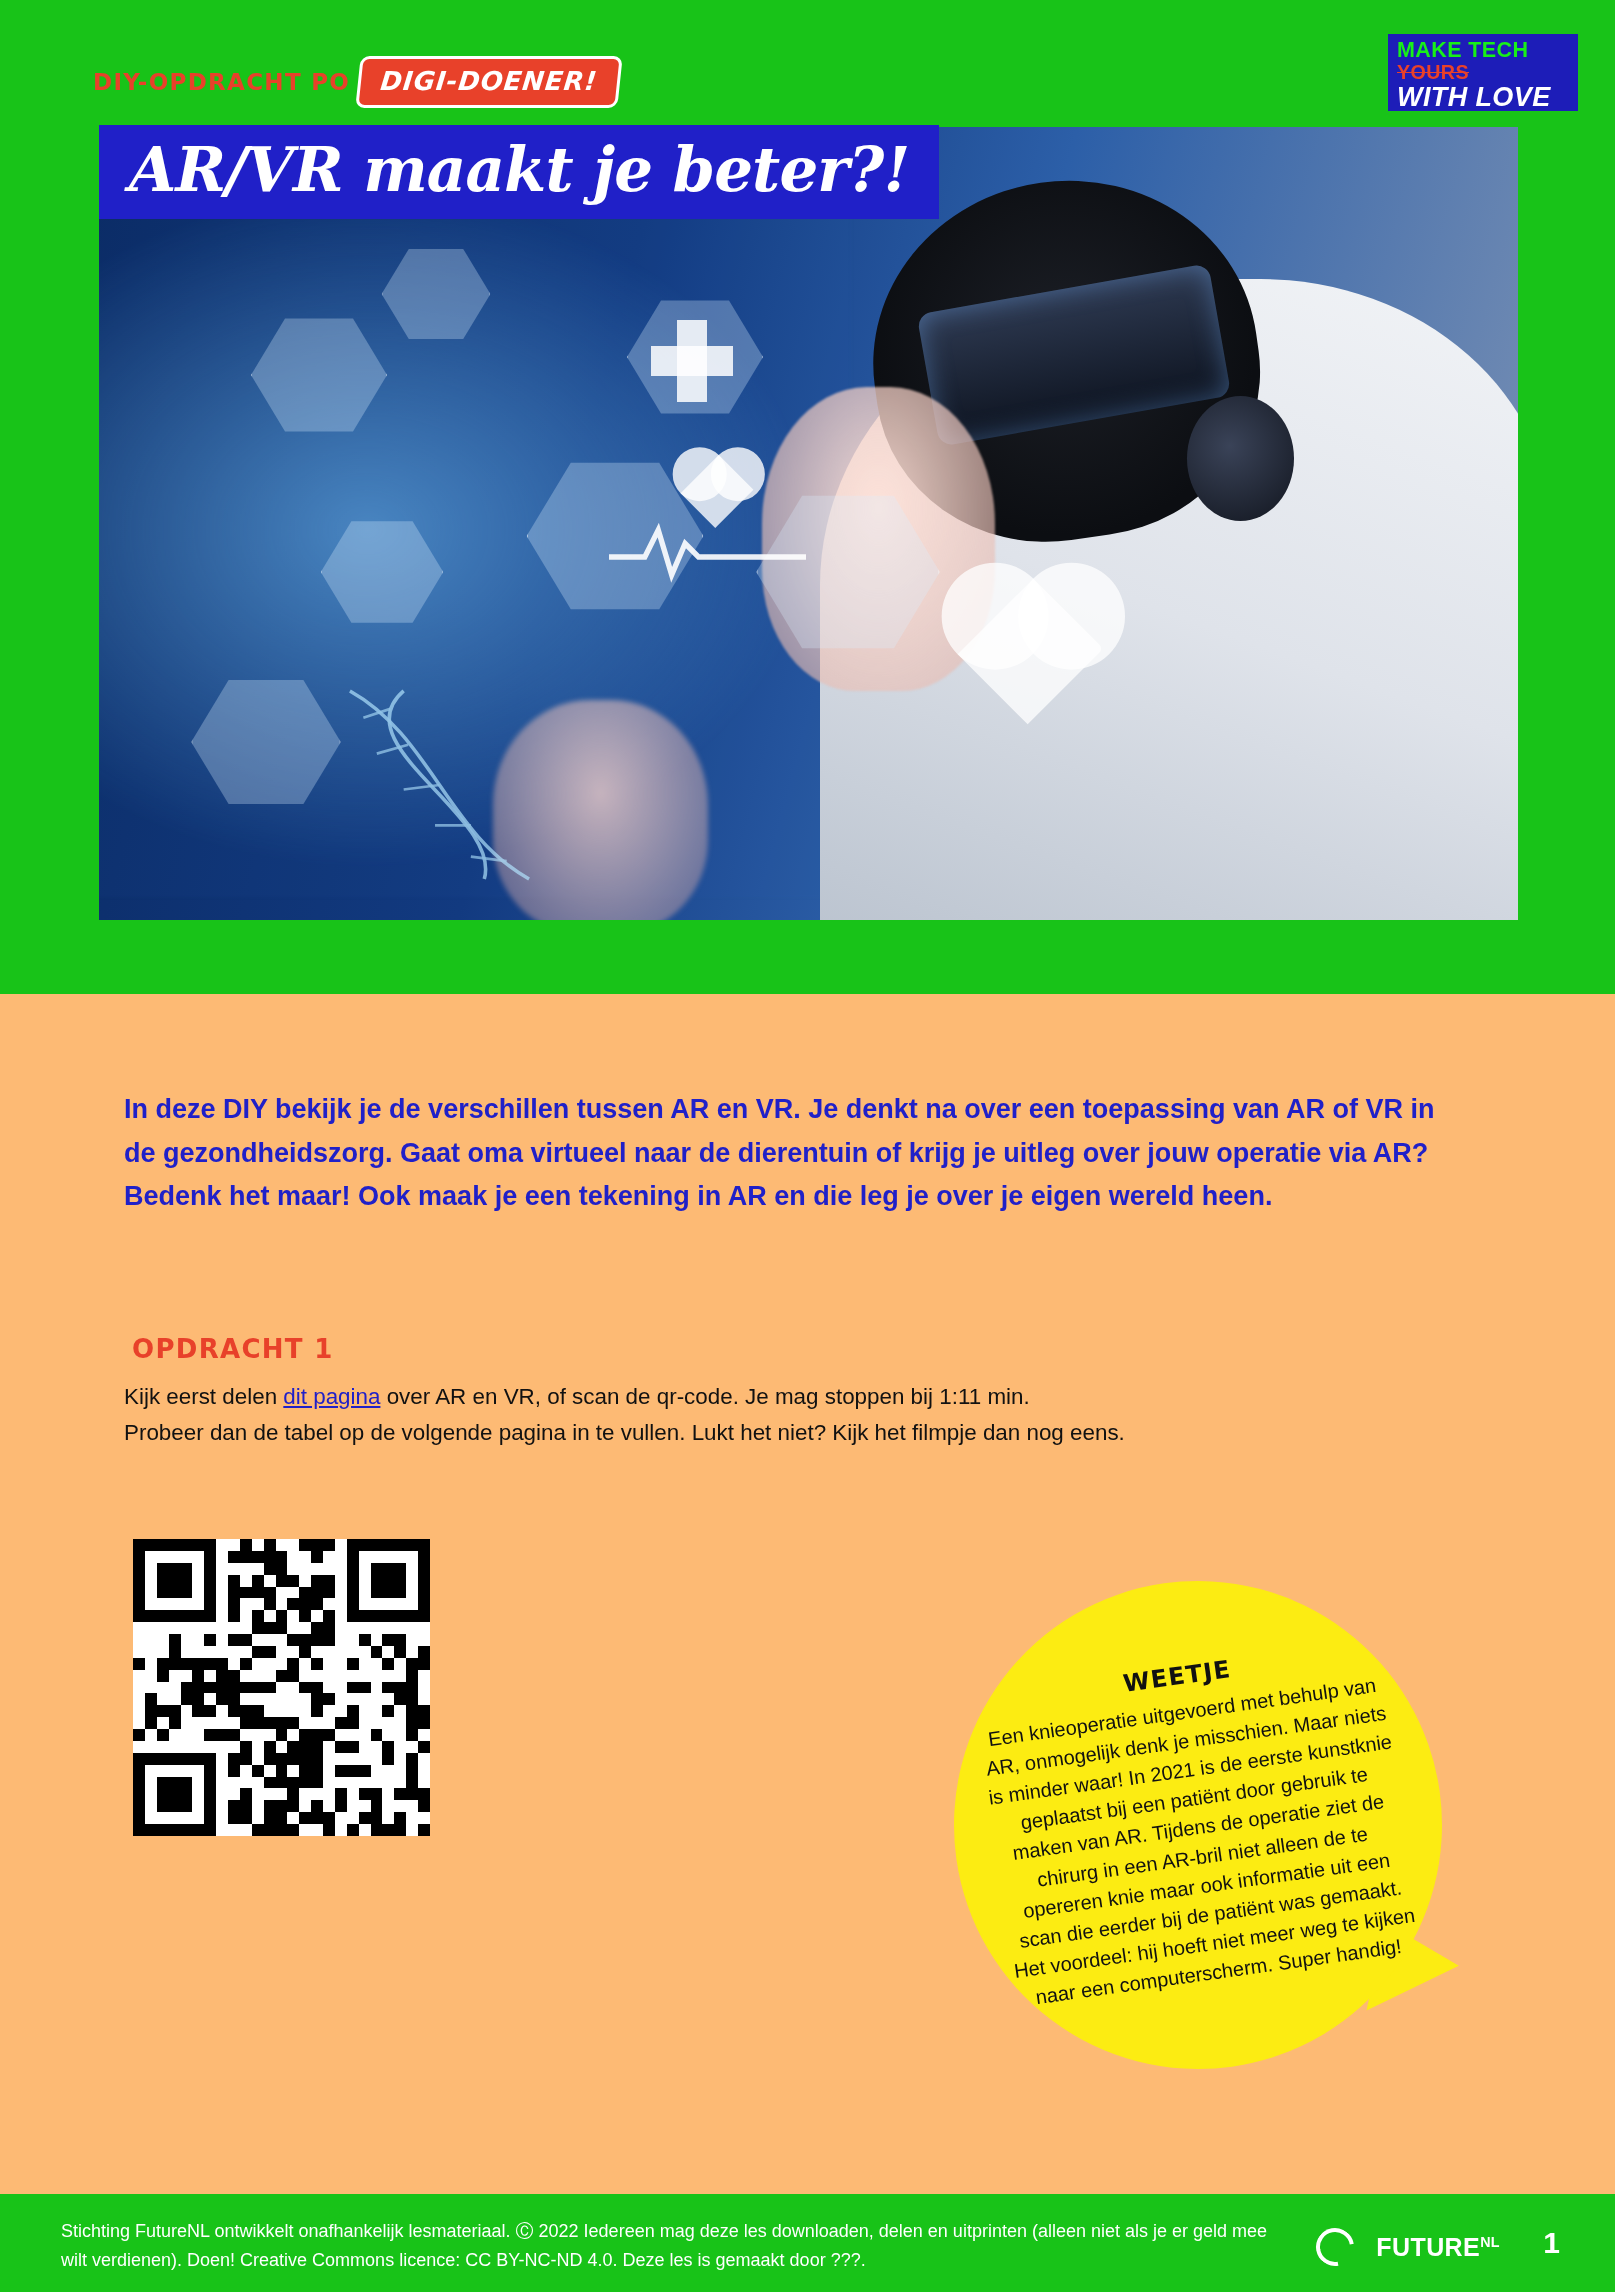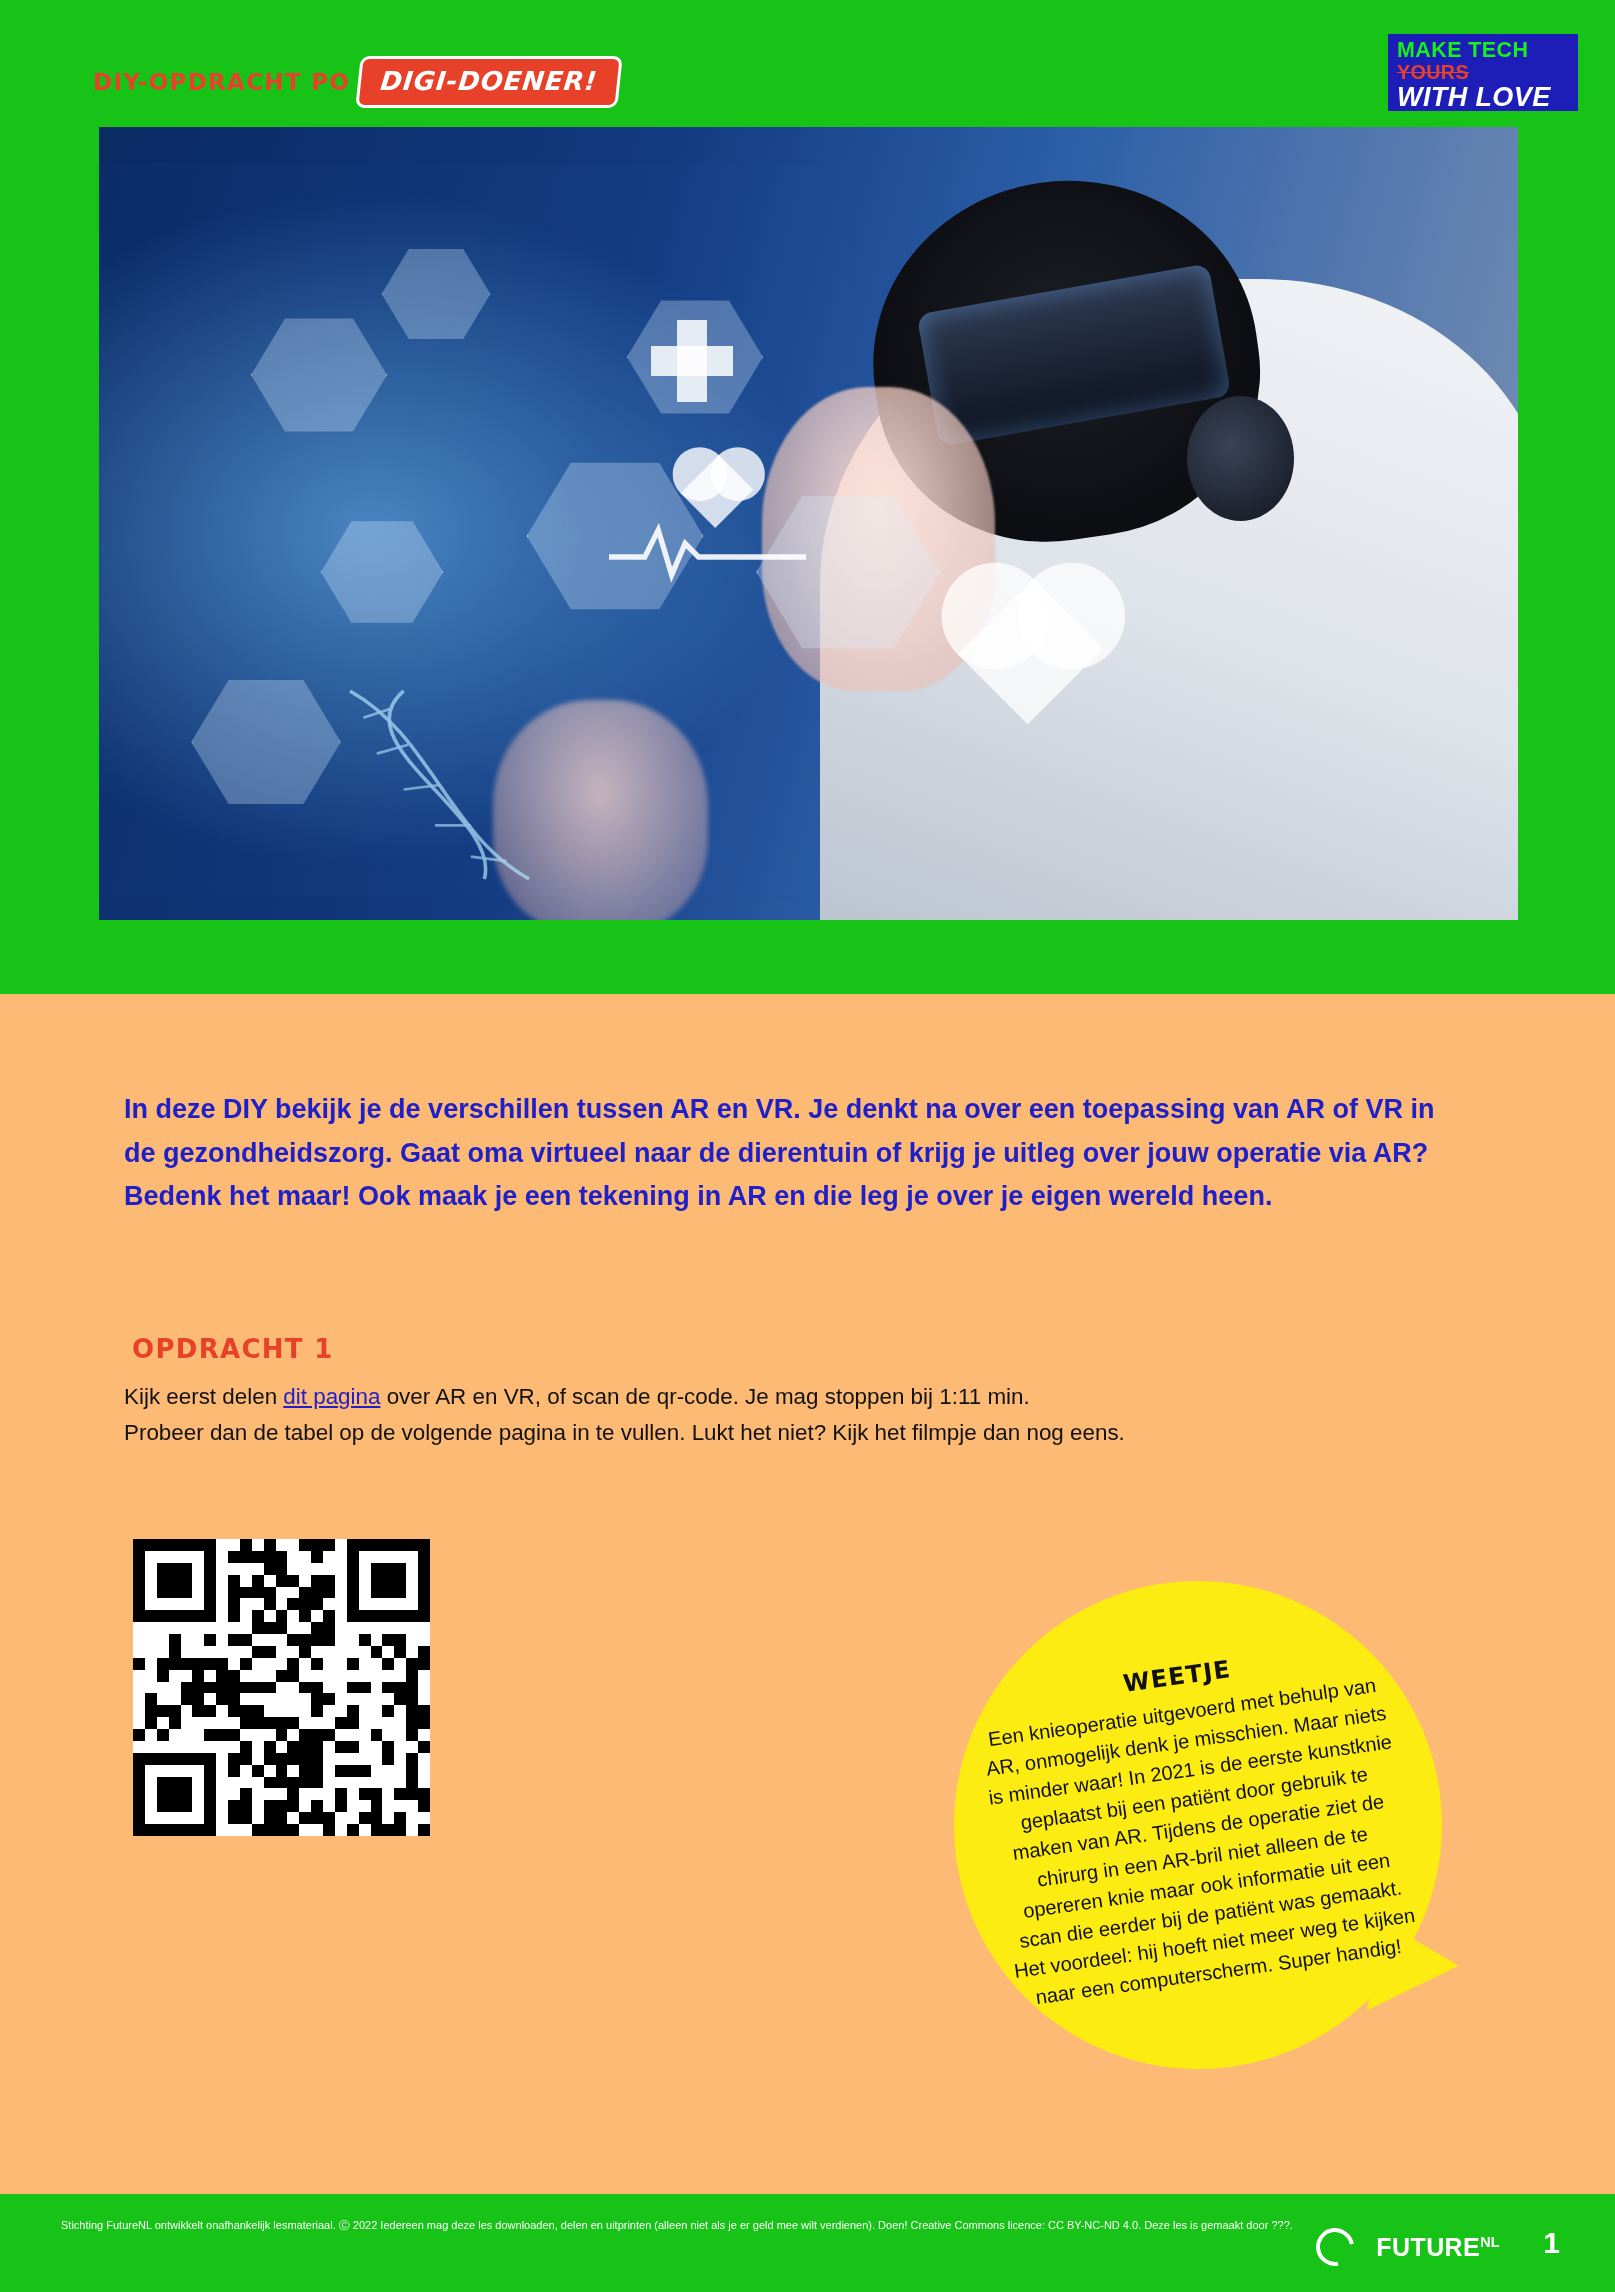--- a/index.html
+++ b/index.html
@@ -369,21 +369,21 @@
     width: 1616px;
     height: 99px;
     background: #18c318;
   }
   .footer-text {
     position: absolute;
     left: 61px;
     top: 23px;
     width: 1236px;
     color: #ffffff;
-    font-size: 11px;
+    font-size: 18px;
     line-height: 1.6;
   }
   .future-logo {
     position: absolute;
     right: 116px;
     top: 34px;
     display: flex;
     align-items: center;
     gap: 22px;
     color: #ffffff;
@@ -448,20 +448,23 @@
     <svg class="ecg" viewBox="0 0 220 80">
       <polyline points="0,50 40,50 55,20 70,70 85,35 100,50 220,50" fill="none" stroke="rgba(255,255,255,0.9)" stroke-width="6"></polyline>
     </svg>
     <svg class="dna" viewBox="0 0 260 230">
       <path d="M30,10 C120,60 140,170 230,220" fill="none" stroke="rgba(180,230,255,0.9)" stroke-width="4"></path>
       <path d="M90,10 C20,70 200,150 180,220" fill="none" stroke="rgba(180,230,255,0.9)" stroke-width="4"></path>
       <path d="M45,40 L75,30 M60,80 L95,70 M90,120 L130,115 M125,160 L165,160 M165,195 L205,200" stroke="rgba(180,230,255,0.8)" stroke-width="3"></path>
     </svg>
   </div>
 
+  <div class="title-box">
+    <div class="title">AR/VR maakt je beter?!</div>
+  </div>
 </div>
 
 <div class="body-area">
   <p class="intro">In deze DIY bekijk je de verschillen tussen AR en VR. Je denkt na over een toepassing van AR of VR in de gezondheidszorg. Gaat oma virtueel naar de dierentuin of krijg je uitleg over jouw operatie via AR? Bedenk het maar! Ook maak je een tekening in AR en die leg je over je eigen wereld heen.</p>
 </div>
 
 <div class="opdracht-title">OPDRACHT 1</div>
 
 <div class="opdracht-text">
   <div>

